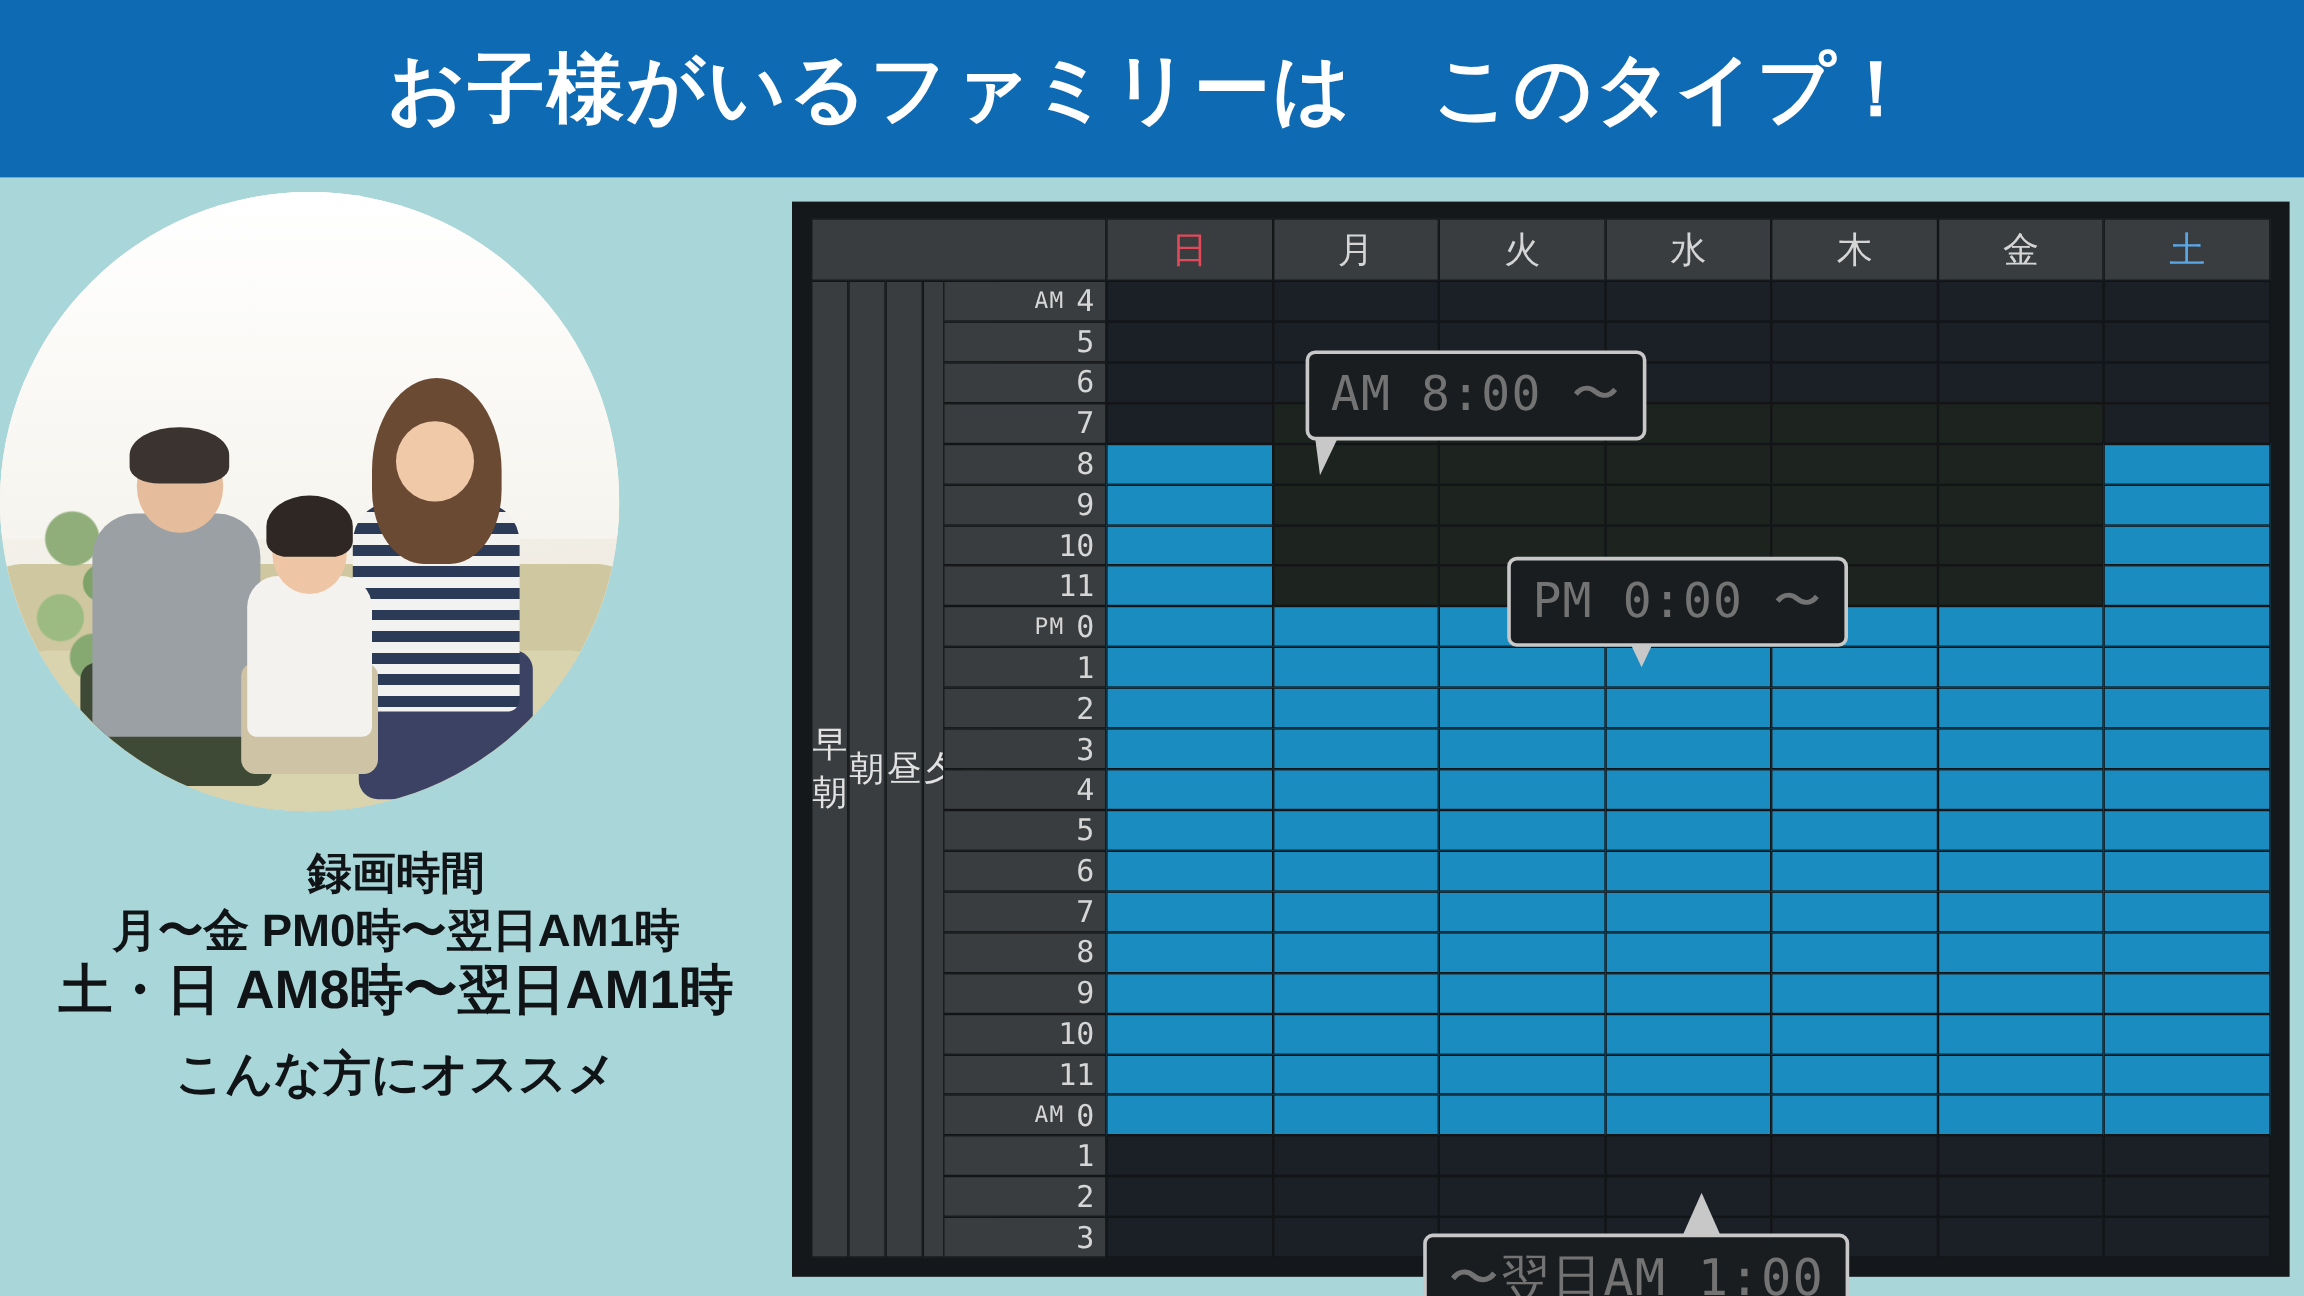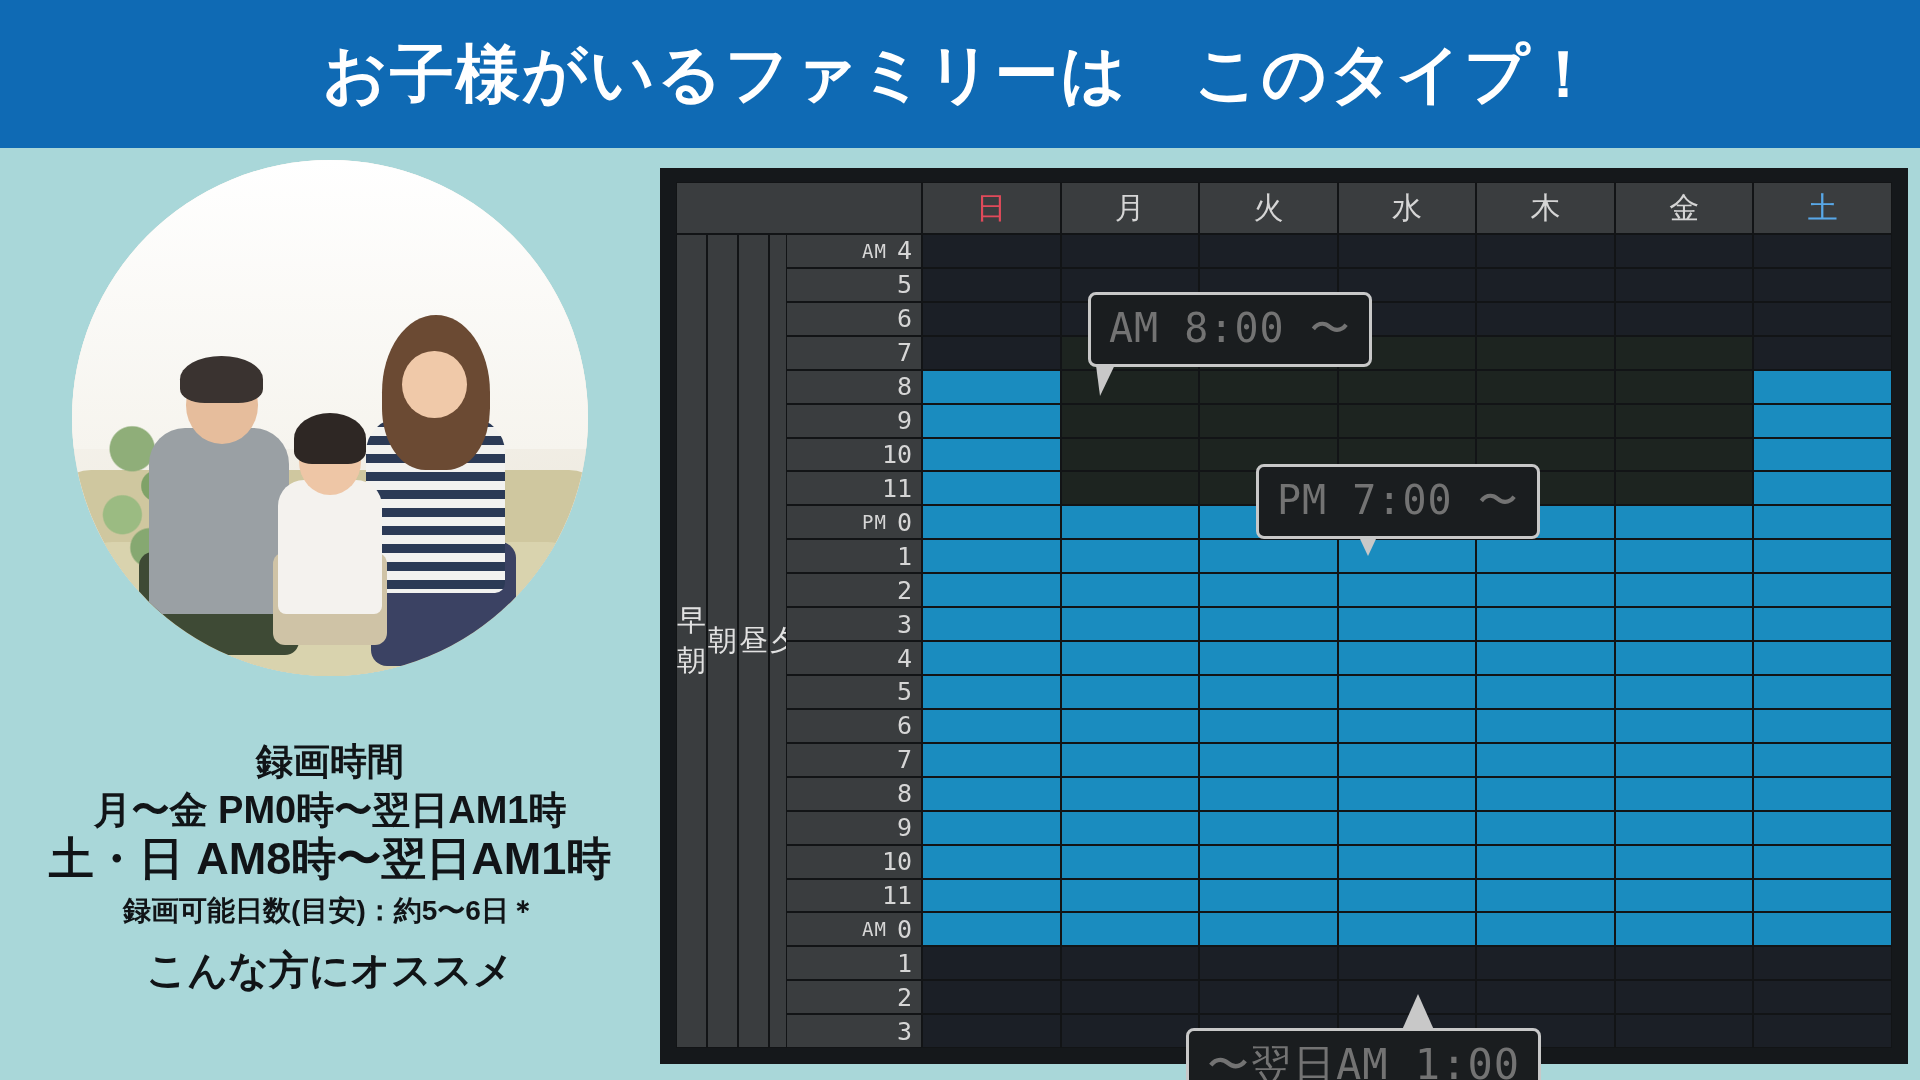--- a/index.html
+++ b/index.html
@@ -30,23 +30,22 @@
     width:1920px; height:932px;
     display:flex;
     background:#a9d7d9;
     position:relative;
   }
 
   
   #left-panel {
     width:660px; height:778px;
     position:relative;
-    display:flex; flex-direction:column; align-items:center;
+    display:flex; flex-direction:column; 
     padding-top:12px;
-    gap:34px;
   }
   #photo-circle {
     width:516px; height:516px;
     border-radius:50%;
     overflow:hidden;
     position:relative;
     background:#efe7dc;
     flex:0 0 auto;
   }
   
@@ -209,21 +208,20 @@
       <div class="ph" id="ph-kid-legs"></div>
       <div class="ph" id="ph-kid-body"></div>
       <div class="ph" id="ph-kid-head"></div>
       <div class="ph" id="ph-kid-hair"></div>
     </div>
 
     <div id="left-text">
       <div class="lt-line" id="lt-heading">録画時間</div>
       <div class="lt-line" id="lt-row-wd">月〜金 PM0時〜翌日AM1時</div>
       <div class="lt-line" id="lt-row-we">土・日 AM8時〜翌日AM1時</div>
-      <div class="lt-line" id="lt-note">録画可能日数(目安)：約5〜6日＊</div>
       <div class="lt-line" id="lt-reco">こんな方にオススメ</div>
     </div>
   </div>
 
   <div id="schedule-wrap">
     <div id="schedule">
 
       <div id="sched-head">
         <div class="hcell" id="hcell-corner"></div>
 
@@ -504,20 +502,20 @@
               <div class="slot"></div>
               <div class="slot"></div>
             </div>
           </div>
       </div>
 
       <div class="tail" id="tail-am8"></div>
       <div class="callout" id="callout-am8">AM 8:00 〜</div>
 
       <div class="tail" id="tail-pm0"></div>
-      <div class="callout" id="callout-pm0">PM 7:00 〜</div>
+      <div class="callout" id="callout-pm0">PM 0:00 〜</div>
 
       <div class="tail" id="tail-am1"></div>
       <div class="callout" id="callout-am1">〜翌日AM 1:00</div>
     </div>
   </div>
 
 </div>
 
 </body></html>

